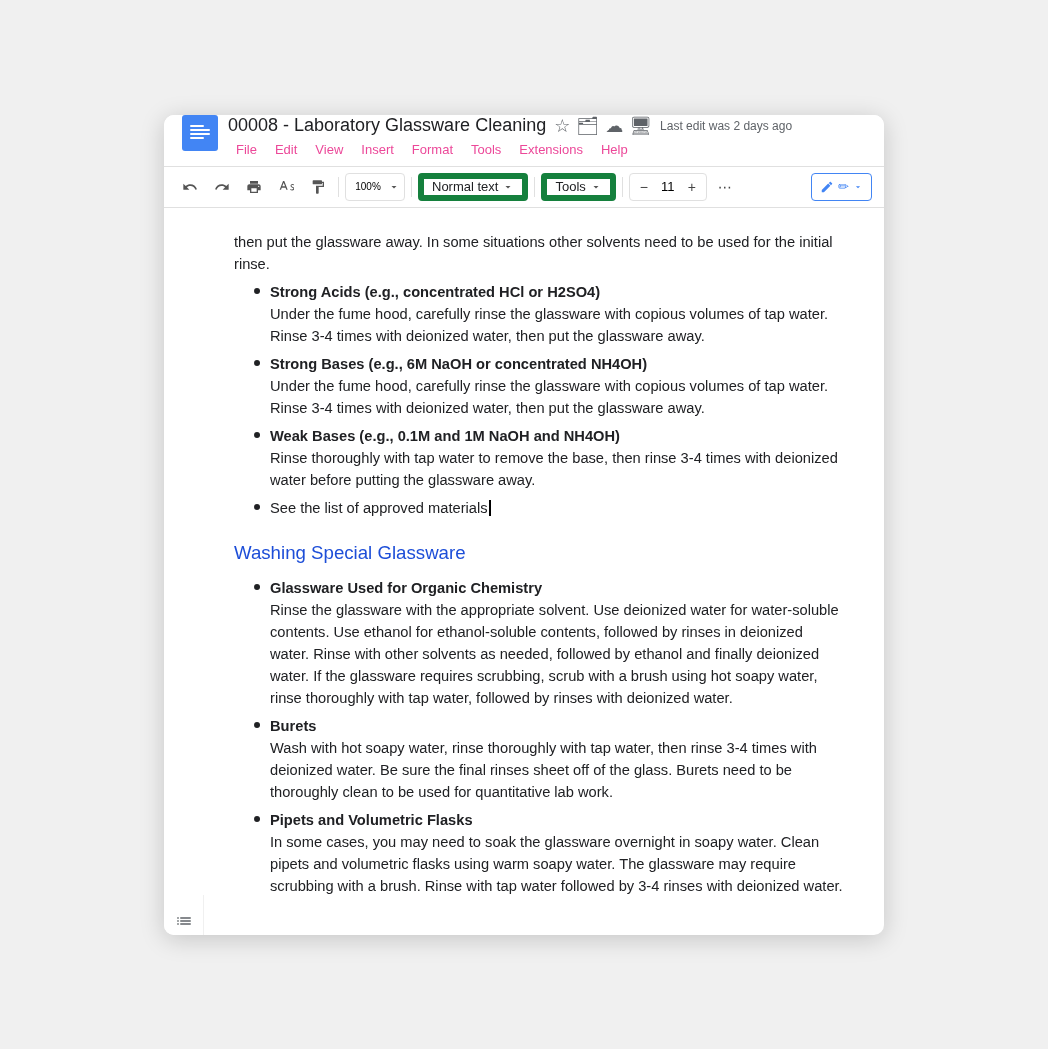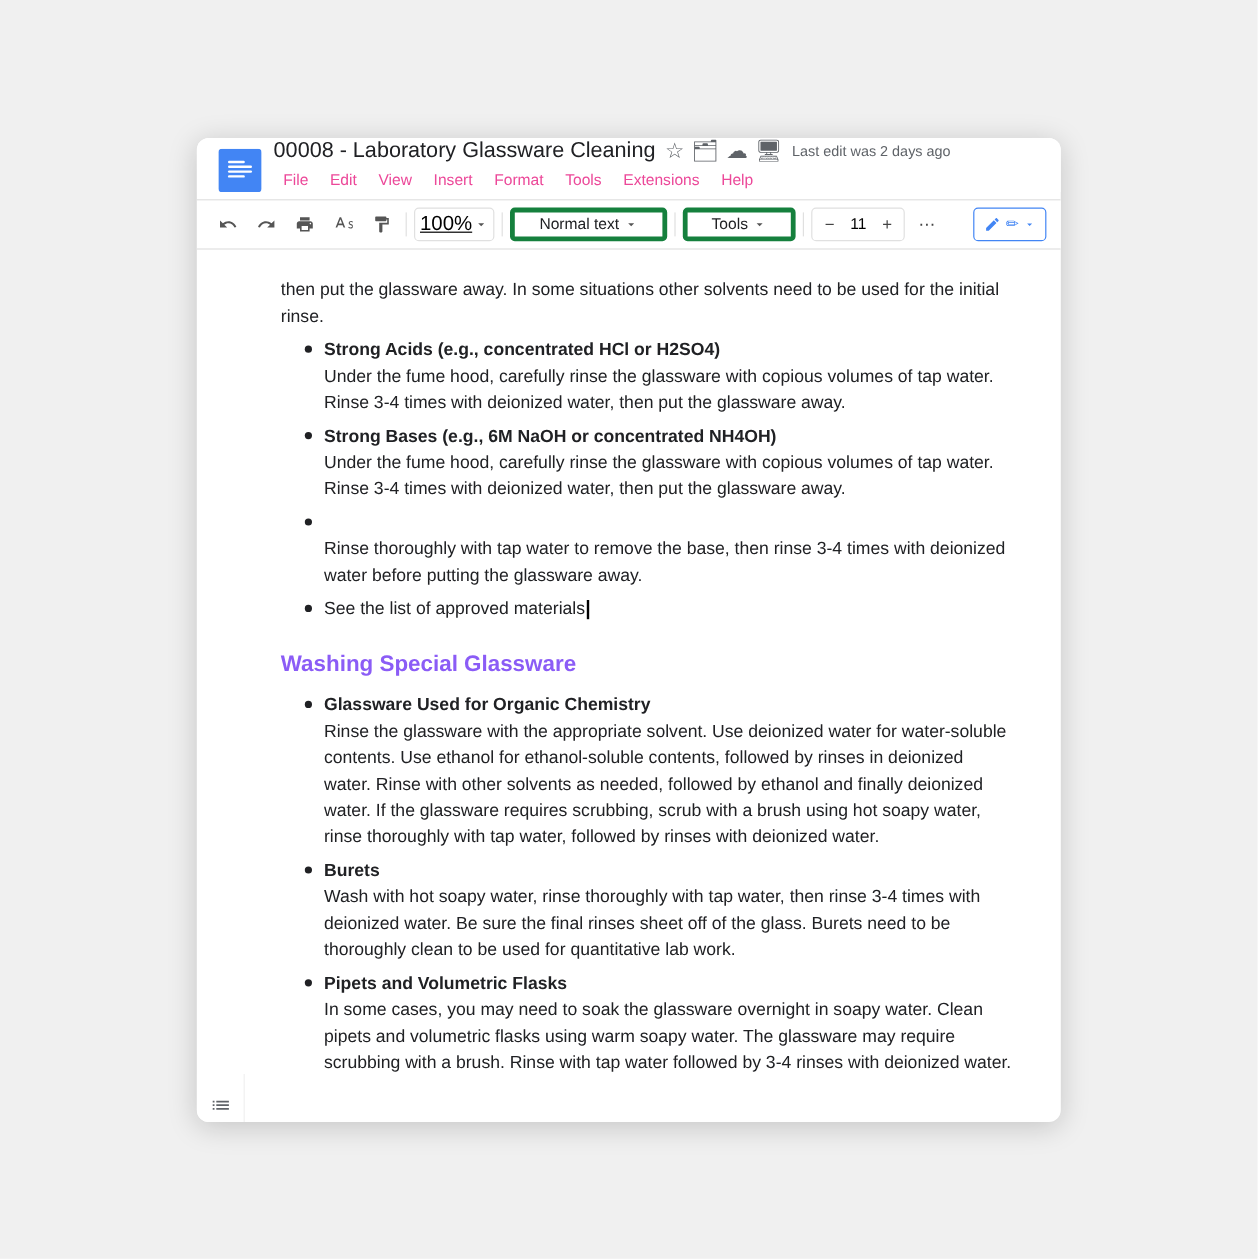--- a/index.html
+++ b/index.html
@@ -17,21 +17,21 @@
       border-radius: 10px;
       box-shadow: 0 4px 24px rgba(0,0,0,0.18);
       width: 720px;
       min-height: 820px;
       overflow: hidden;
       display: flex;
       flex-direction: column;
     }
     .title-bar {
       display: flex;
-      align-items: flex-end;
+      align-items: flex-start;
       padding: 0 18px 0 18px;
       gap: 10px;
       background: #fff;
     }
     .doc-icon {
       width: 36px;
       height: 36px;
       flex-shrink: 0;
     }
     .title-area {
@@ -101,43 +101,43 @@
       border: none;
       background: transparent;
     }
     .toolbar-divider {
       width: 1px;
       height: 20px;
       background: #e0e0e0;
       margin: 0 2px;
     }
     .toolbar-select {
-      border: 4px solid #15803d;
-      border-radius: 4px;
-      background: #fff;
-      font-size: 13px;
-      padding: 3px 20px;
+      border: 6px solid #15803d;
+      border-radius: 4px;
+      background: #fff;
+      font-size: 13px;
+      padding: 3px 8px;
       color: #202124;
       cursor: pointer;
       display: flex;
       align-items: center;
       gap: 4px;
       height: 28px;
     }
     .zoom-control {
       display: flex;
       align-items: center;
       gap: 2px;
       border: 1px solid #e0e0e0;
       border-radius: 4px;
       padding: 2px 4px;
       font-size: 13px;
       height: 28px;
     }
-    .zoom-control span { min-width: 36px; text-align: center; font-size: 17px; text-decoration: underline; }
+    .zoom-control span { min-width: 36px; text-align: center; font-size: 10px; }
     .font-size-control {
       display: flex;
       align-items: center;
       gap: 2px;
       border: 1px solid #e0e0e0;
       border-radius: 4px;
       padding: 2px 4px;
       font-size: 13px;
       height: 28px;
     }
@@ -205,22 +205,22 @@
       height: 6px;
       border-radius: 50%;
       background: #202124;
       margin-top: 7px;
       flex-shrink: 0;
     }
     .bullet-content { flex: 1; }
     .bold-item { font-weight: bold; }
     .section-heading {
       font-size: 14pt;
-      font-weight: 700;
-      color: #8b5cf6;
+      font-weight: 400;
+      color: #1d4ed8;
       margin: 20px 0 10px 0;
     }
     @keyframes blink { 50% { opacity: 0; } }
   </style>
 </head>
 <body>
 
 <div class="window">
 
   <div class="title-bar">
@@ -346,21 +346,21 @@
         <li>
           <div class="bullet-dot"></div>
           <div class="bullet-content">
             <span class="bold-item">Strong Bases (e.g., 6M NaOH or concentrated NH4OH)</span><br>
             <span>Under the fume hood, carefully rinse the glassware with copious volumes of tap water. Rinse 3-4 times with deionized water, then put the glassware away.</span>
           </div>
         </li>
         <li>
           <div class="bullet-dot"></div>
           <div class="bullet-content">
-            <br>
+            <span class="bold-item">Weak Bases (e.g., 0.1M and 1M NaOH and NH4OH)</span><br>
             <span>Rinse thoroughly with tap water to remove the base, then rinse 3-4 times with deionized water before putting the glassware away.</span>
           </div>
         </li>
         <li>
           <div class="bullet-dot"></div>
           <div class="bullet-content">
             <span>See the list of approved materials</span><span style="border-right: 2px solid #000; margin-left: 1px; animation: blink 1s step-end infinite;">​</span>
           </div>
         </li>
       </ul>

